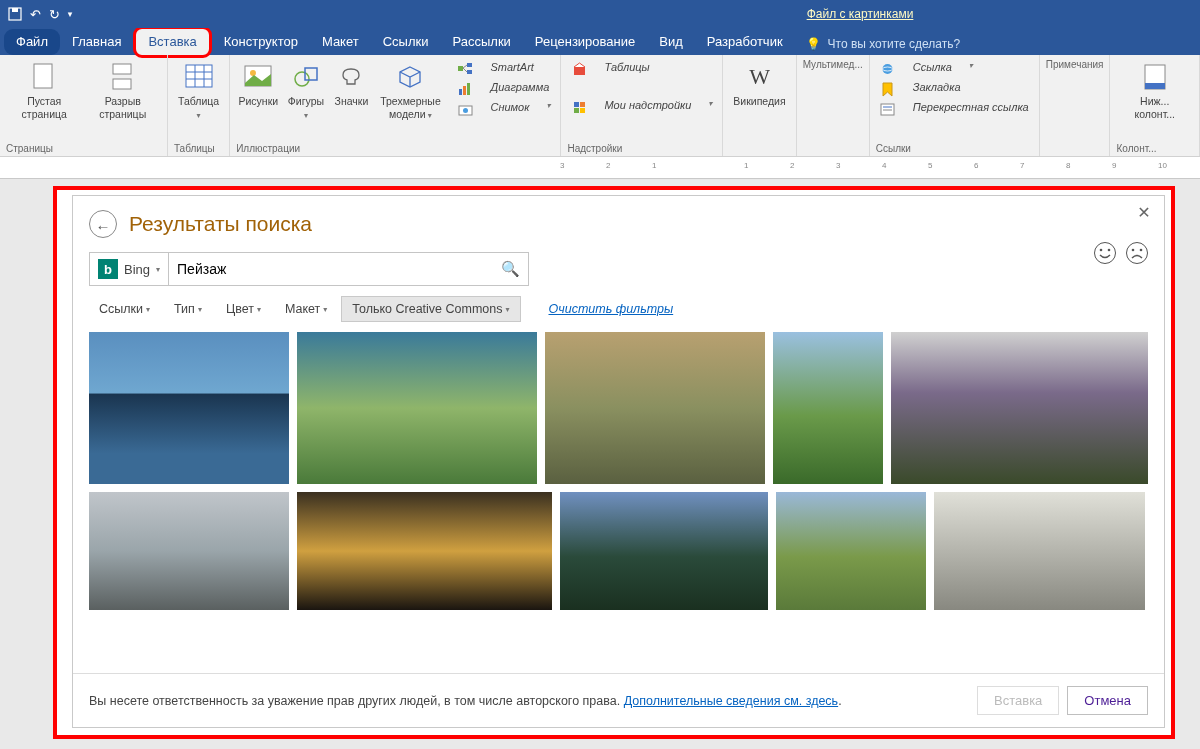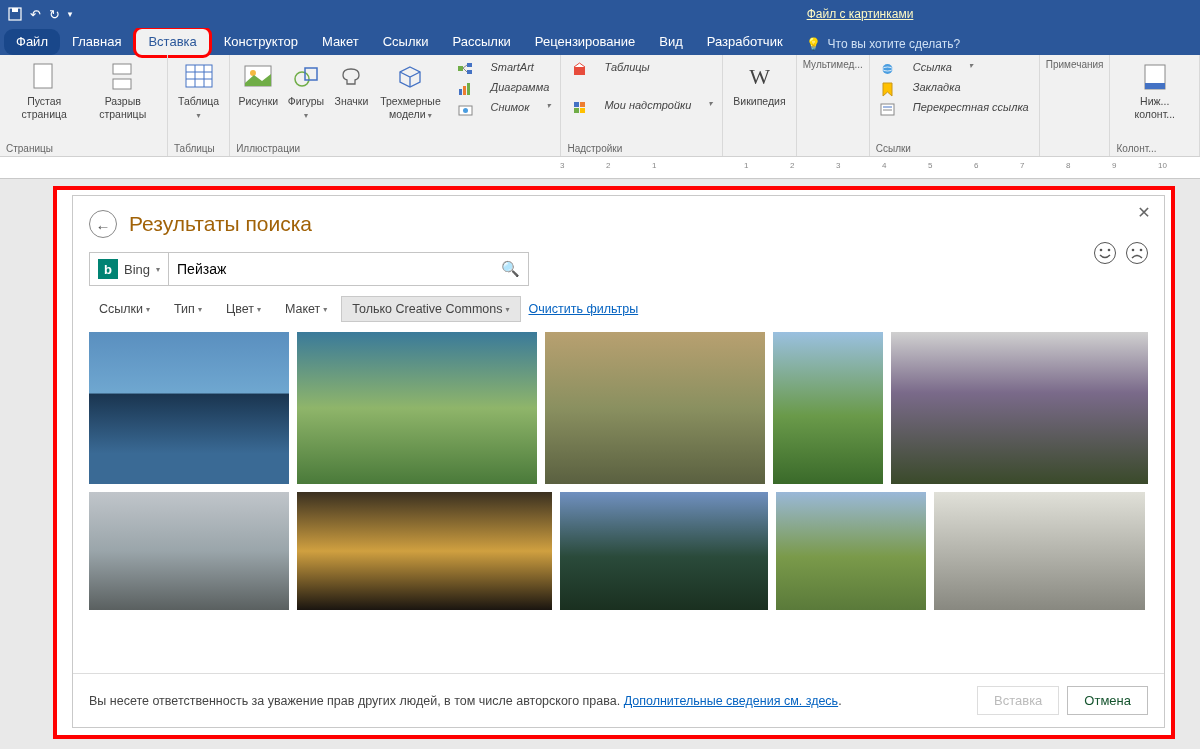--- a/index.html
+++ b/index.html
@@ -42,21 +42,21 @@
 .fbtn { padding:5px 10px; cursor:pointer; display:flex; align-items:center; gap:3px;}
 .fbtn.active { background:#e6e6e6; border:1px solid #c9c9c9; }
 .link { color:#0563c1; text-decoration:underline; cursor:pointer; }
 .results { flex:1; margin:0 16px; display:flex; gap:8px; overflow:hidden; }
 .thumbs { flex:1; display:flex; flex-direction:column; gap:8px; }
 .row { display:flex; gap:8px; }
 .thumb { height:152px; cursor:pointer; background-size:cover; background-position:center; }
 .row2 .thumb { height:118px; }
 .footer { border-top:1px solid #ddd; padding:12px 16px; display:flex; align-items:center; justify-content:space-between; font-size:12.5px; color:#444;}
 .footer-btns { display:flex; gap:8px; }
-.obtn { border:1px solid #bfbfbf; padding:6px 16px; background:#fff; font-size:13px; color:#14532d; cursor:pointer;}
+.obtn { border:1px solid #bfbfbf; padding:6px 16px; background:#fff; font-size:13px; color:#4c1d95; cursor:pointer;}
 .obtn.disabled { color:#bbb; border-color:#ddd; cursor:default;}
 svg { display:block; }
 .caret { font-size:8px; color:#777; }
 </style>
 </head>
 <body>
 
 <div class="titlebar">
   <div class="qat">
     <span>
@@ -366,21 +366,21 @@
             <span class="caret">▾</span>
           </div>
         <div class="fbtn">
             <span>Макет</span>
             <span class="caret">▾</span>
           </div>
         <div class="fbtn active">
             <span>Только Creative Commons</span>
             <span class="caret">▾</span>
           </div>
-        <span class="link" style="margin-left:4px;">Очистить фильтры</span>
+        <span class="link" style="margin-left:24px;font-style:italic;">Очистить фильтры</span>
       </div>
       <div class="results">
         <div class="thumbs">
           <div class="row">
             <div class="thumb" style="width:200px;background:linear-gradient(#5a8fbf 0%,#6fa7d0 40%,#1a3550 41%,#3a6a95 80%);"></div>
             <div class="thumb" style="width:240px;background:linear-gradient(#3a7a9a,#8fb56a 50%,#4a7a3a);"></div>
             <div class="thumb" style="width:220px;background:linear-gradient(#b8a070,#8a9060 50%,#5a6040);"></div>
             <div class="thumb" style="width:110px;background:linear-gradient(#9ac0e0,#6a9a4a 55%,#3a6a2a);"></div>
             <div class="thumb" style="width:258px;background:linear-gradient(#d0d0d0,#7a6a8a 40%,#3a4a2a);"></div>
           </div>

